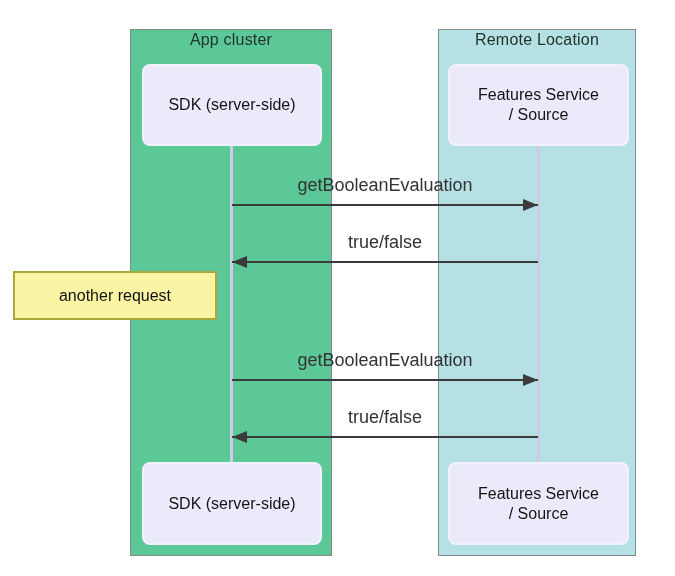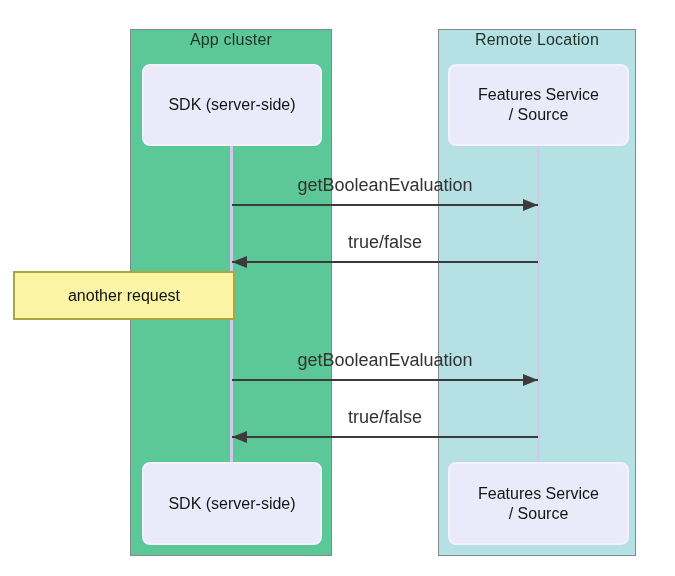--- a/index.html
+++ b/index.html
@@ -95,21 +95,21 @@
   .head-left  { border-right: 15px solid #3b3b3b; left: 232px; }
   .head-1 { top: 199px; }
   .head-2 { top: 256px; }
   .head-3 { top: 374px; }
   .head-4 { top: 431px; }
 
   
   .note {
     position: absolute;
     left: 13px; top: 271px;
-    width: 222px; height: 49px;
+    width: 204px; height: 49px;
     background: #fbf4a4;
     border: 2px solid #a8a83c;
     box-sizing: border-box;
     display: flex;
     align-items: center;
     justify-content: center;
     font-size: 16px;
     color: #111111;
   }
 </style>

